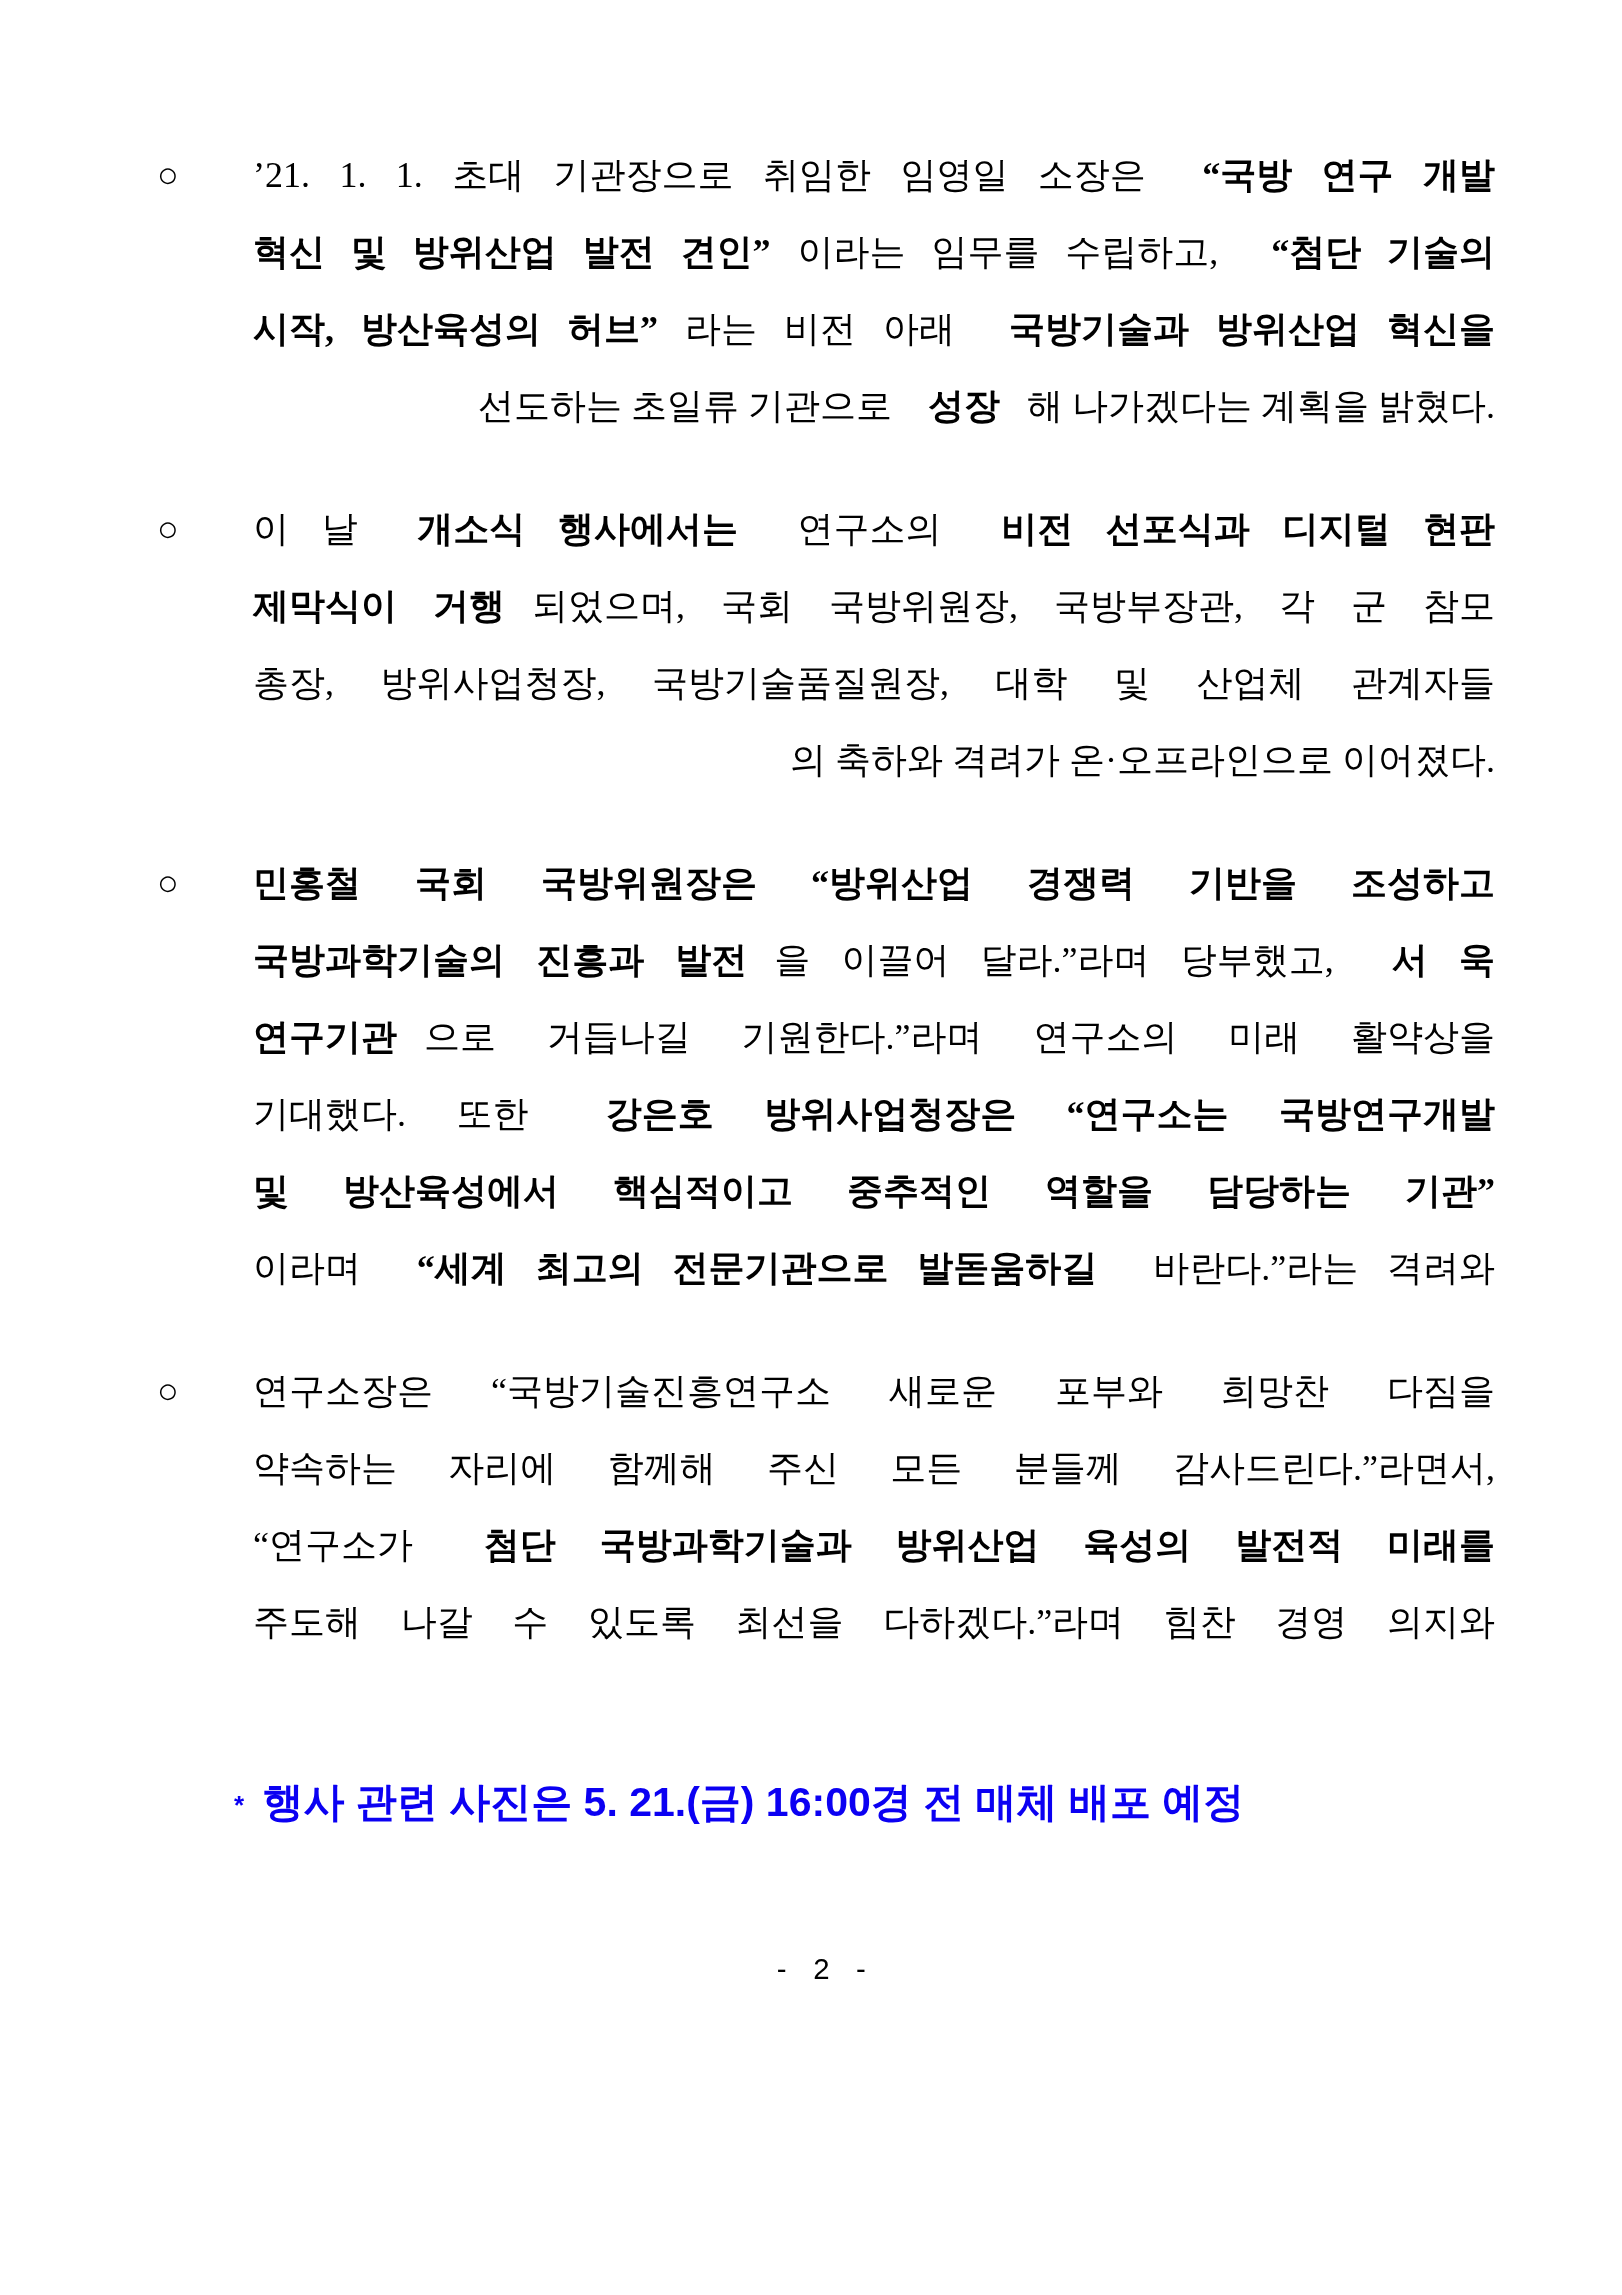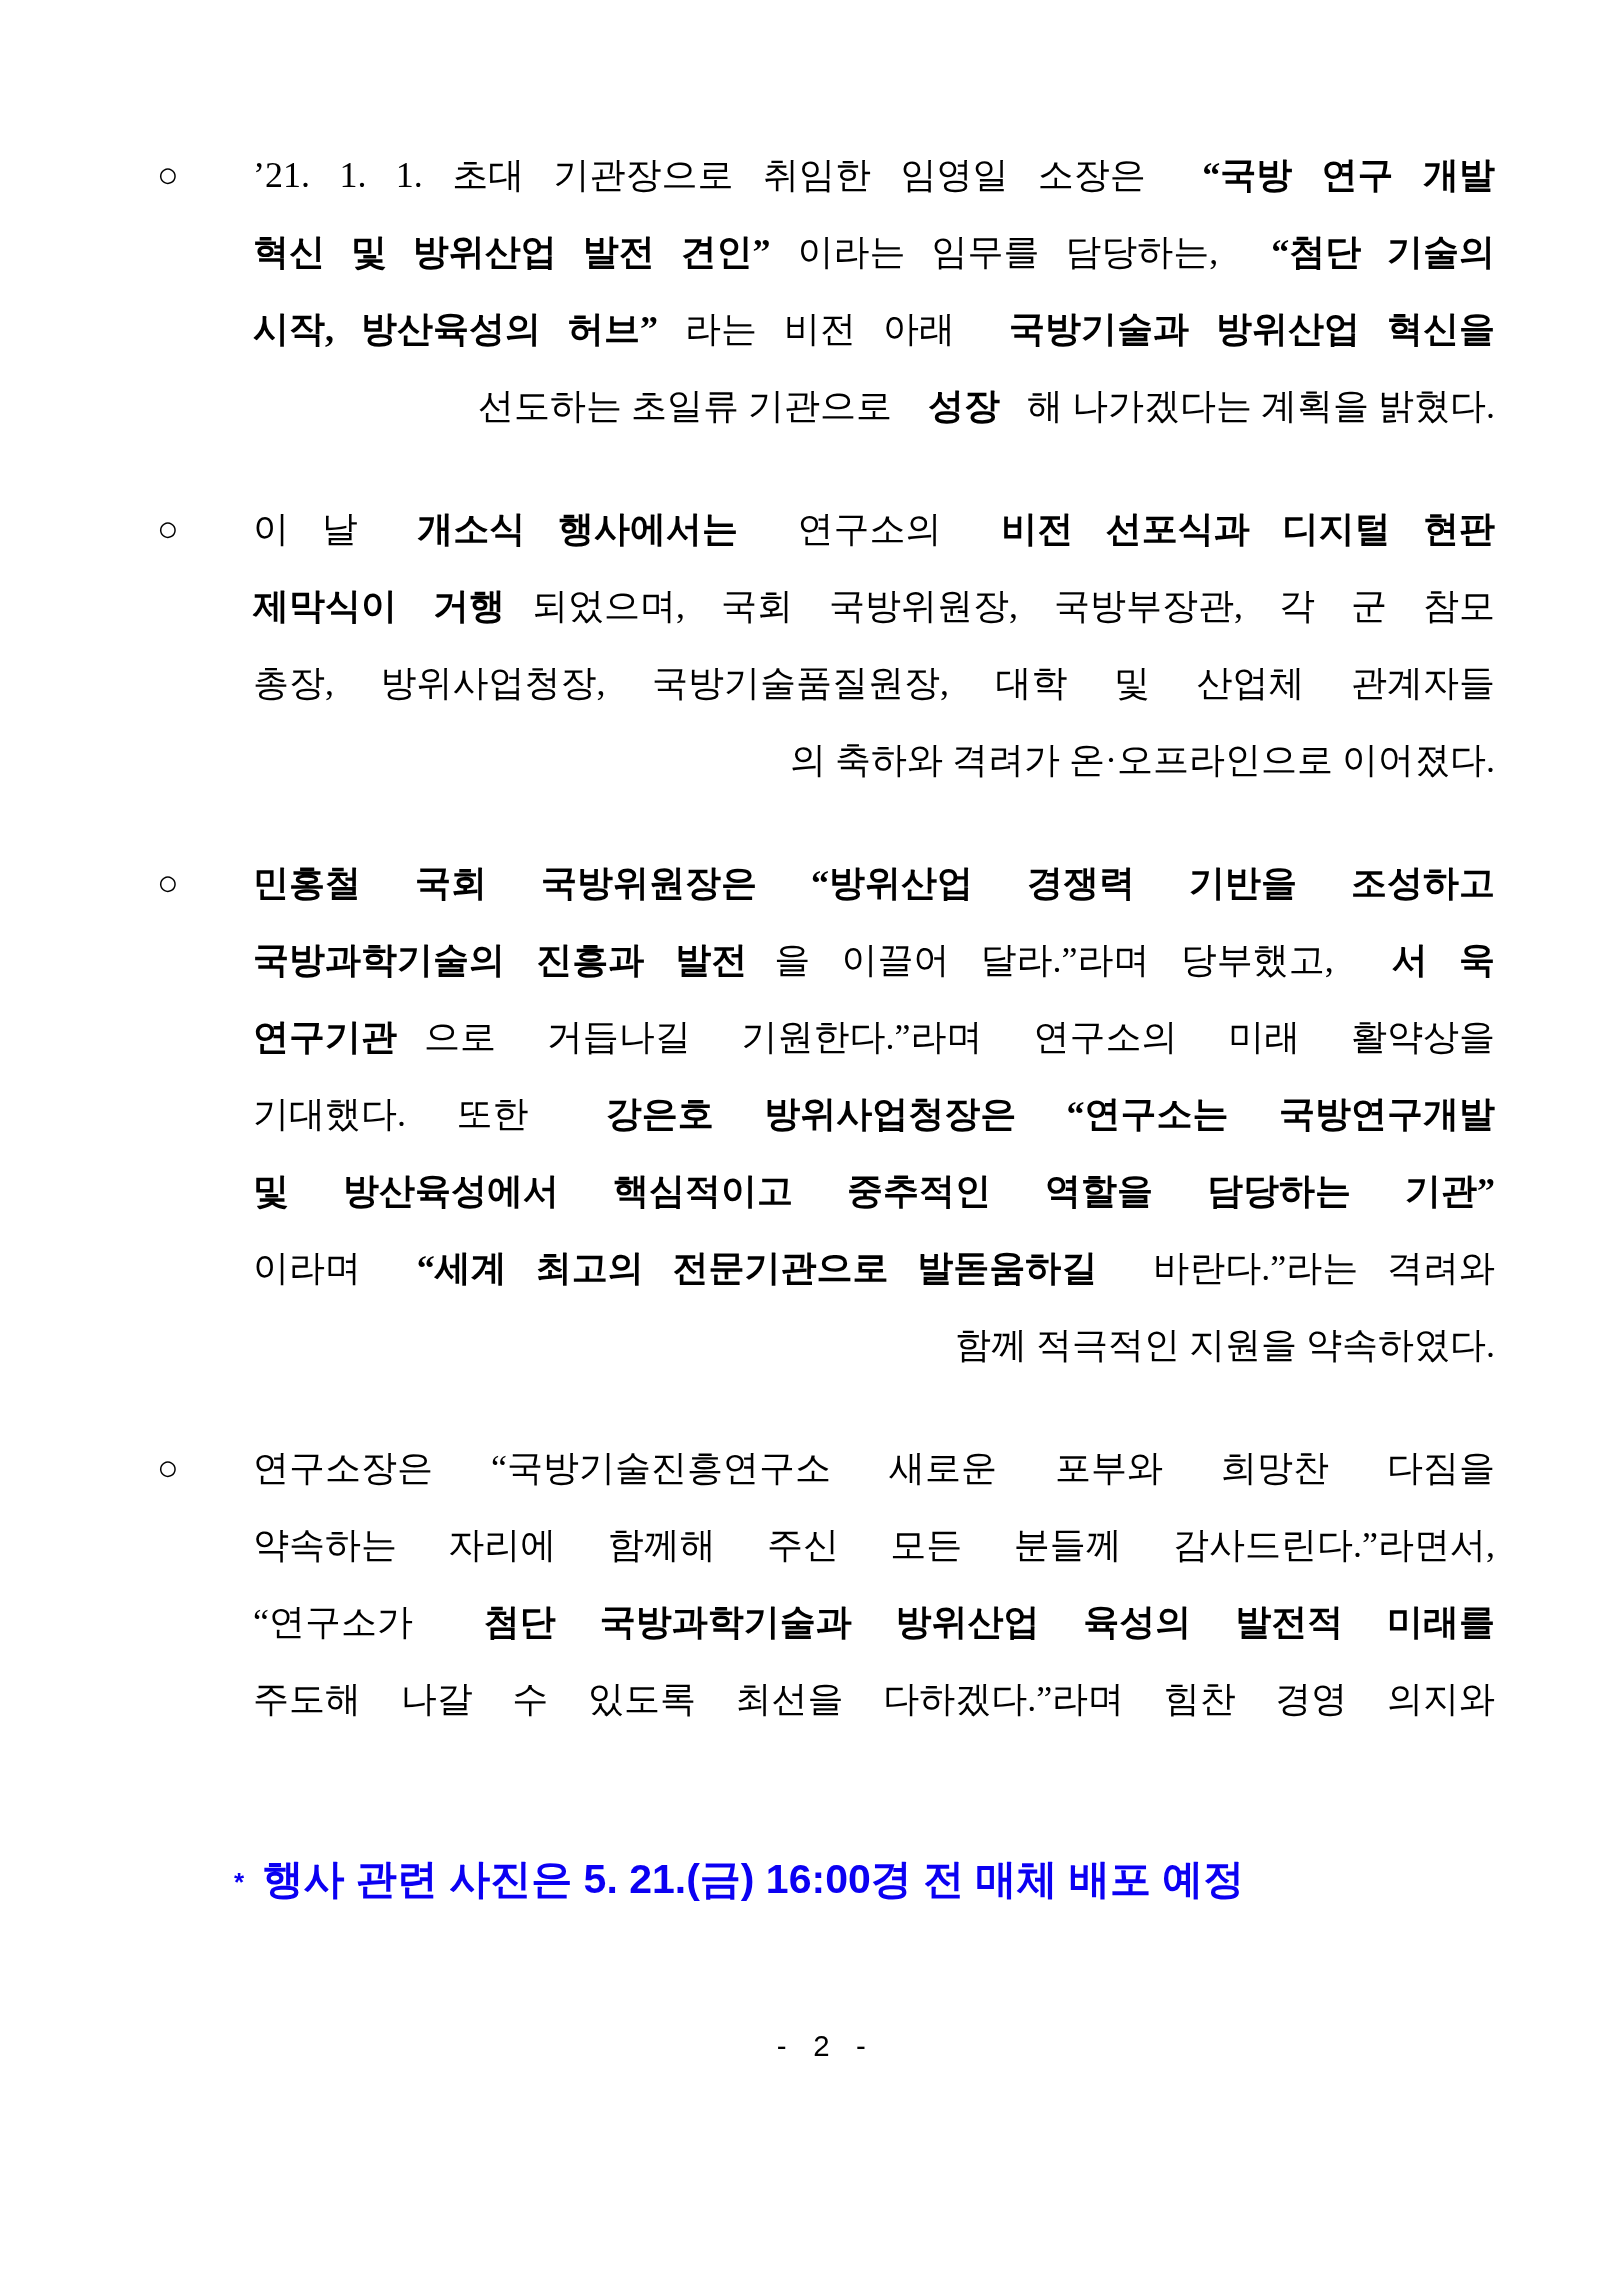--- a/index.html
+++ b/index.html
@@ -69,21 +69,21 @@
 </style>
 </head>
 <body>
 
 <div class="page">
   <div id="doc-body">
       <div class="para">
         <div class="bullet">○</div>
         <div class="para-body">
           <div class="line"><span class="seg">’21. 1. 1. 초대 기관장으로 취임한 임영일 소장은 </span><span class="seg bold">“국방 연구 개발</span></div>
-          <div class="line"><span class="seg bold">혁신 및 방위산업 발전 견인”</span><span class="seg">이라는 임무를 담당하는, </span><span class="seg bold">“첨단 기술의</span></div>
+          <div class="line"><span class="seg bold">혁신 및 방위산업 발전 견인”</span><span class="seg">이라는 임무를 수립하고, </span><span class="seg bold">“첨단 기술의</span></div>
           <div class="line"><span class="seg bold">시작, 방산육성의 허브”</span><span class="seg">라는 비전 아래 </span><span class="seg bold">국방기술과 방위산업 혁신을</span></div>
           <div class="line last"><span class="seg">선도하는 초일류 기관으로 </span><span class="seg bold">성장</span><span class="seg">해 나가겠다는 계획을 밝혔다.</span></div>
         </div>
       </div>
       <div class="para">
         <div class="bullet">○</div>
         <div class="para-body">
           <div class="line"><span class="seg">이 날 </span><span class="seg bold">개소식 행사에서는</span><span class="seg"> 연구소의 </span><span class="seg bold">비전 선포식과 디지털 현판</span></div>
           <div class="line"><span class="seg bold">제막식이 거행</span><span class="seg">되었으며, 국회 국방위원장, 국방부장관, 각 군 참모</span></div>
           <div class="line"><span class="seg">총장, 방위사업청장, 국방기술품질원장, 대학 및 산업체 관계자들</span></div>
@@ -92,21 +92,20 @@
       </div>
       <div class="para">
         <div class="bullet">○</div>
         <div class="para-body">
           <div class="line"><span class="seg bold">민홍철 국회 국방위원장은 “방위산업 경쟁력 기반을 조성하고</span></div>
           <div class="line"><span class="seg bold">국방과학기술의 진흥과 발전</span><span class="seg">을 이끌어 달라.”라며 당부했고, </span><span class="seg bold">서 욱</span></div>
           <div class="line"><span class="seg bold">연구기관</span><span class="seg">으로 거듭나길 기원한다.”라며 연구소의 미래 활약상을</span></div>
           <div class="line"><span class="seg">기대했다. 또한 </span><span class="seg bold">강은호 방위사업청장은 “연구소는 국방연구개발</span></div>
           <div class="line"><span class="seg bold">및 방산육성에서 핵심적이고 중추적인 역할을 담당하는 기관”</span></div>
           <div class="line"><span class="seg">이라며 </span><span class="seg bold">“세계 최고의 전문기관으로 발돋움하길</span><span class="seg"> 바란다.”라는 격려와</span></div>
-          <div class="line last"><span class="seg">함께 적극적인 지원을 약속하였다.</span></div>
         </div>
       </div>
       <div class="para">
         <div class="bullet">○</div>
         <div class="para-body">
           <div class="line"><span class="seg">연구소장은 “국방기술진흥연구소 새로운 포부와 희망찬 다짐을</span></div>
           <div class="line"><span class="seg">약속하는 자리에 함께해 주신 모든 분들께 감사드린다.”라면서,</span></div>
           <div class="line"><span class="seg">“연구소가 </span><span class="seg bold">첨단 국방과학기술과 방위산업 육성의 발전적 미래를</span></div>
           <div class="line"><span class="seg">주도해 나갈 수 있도록 최선을 다하겠다.”라며 힘찬 경영 의지와</span></div>
         </div>

